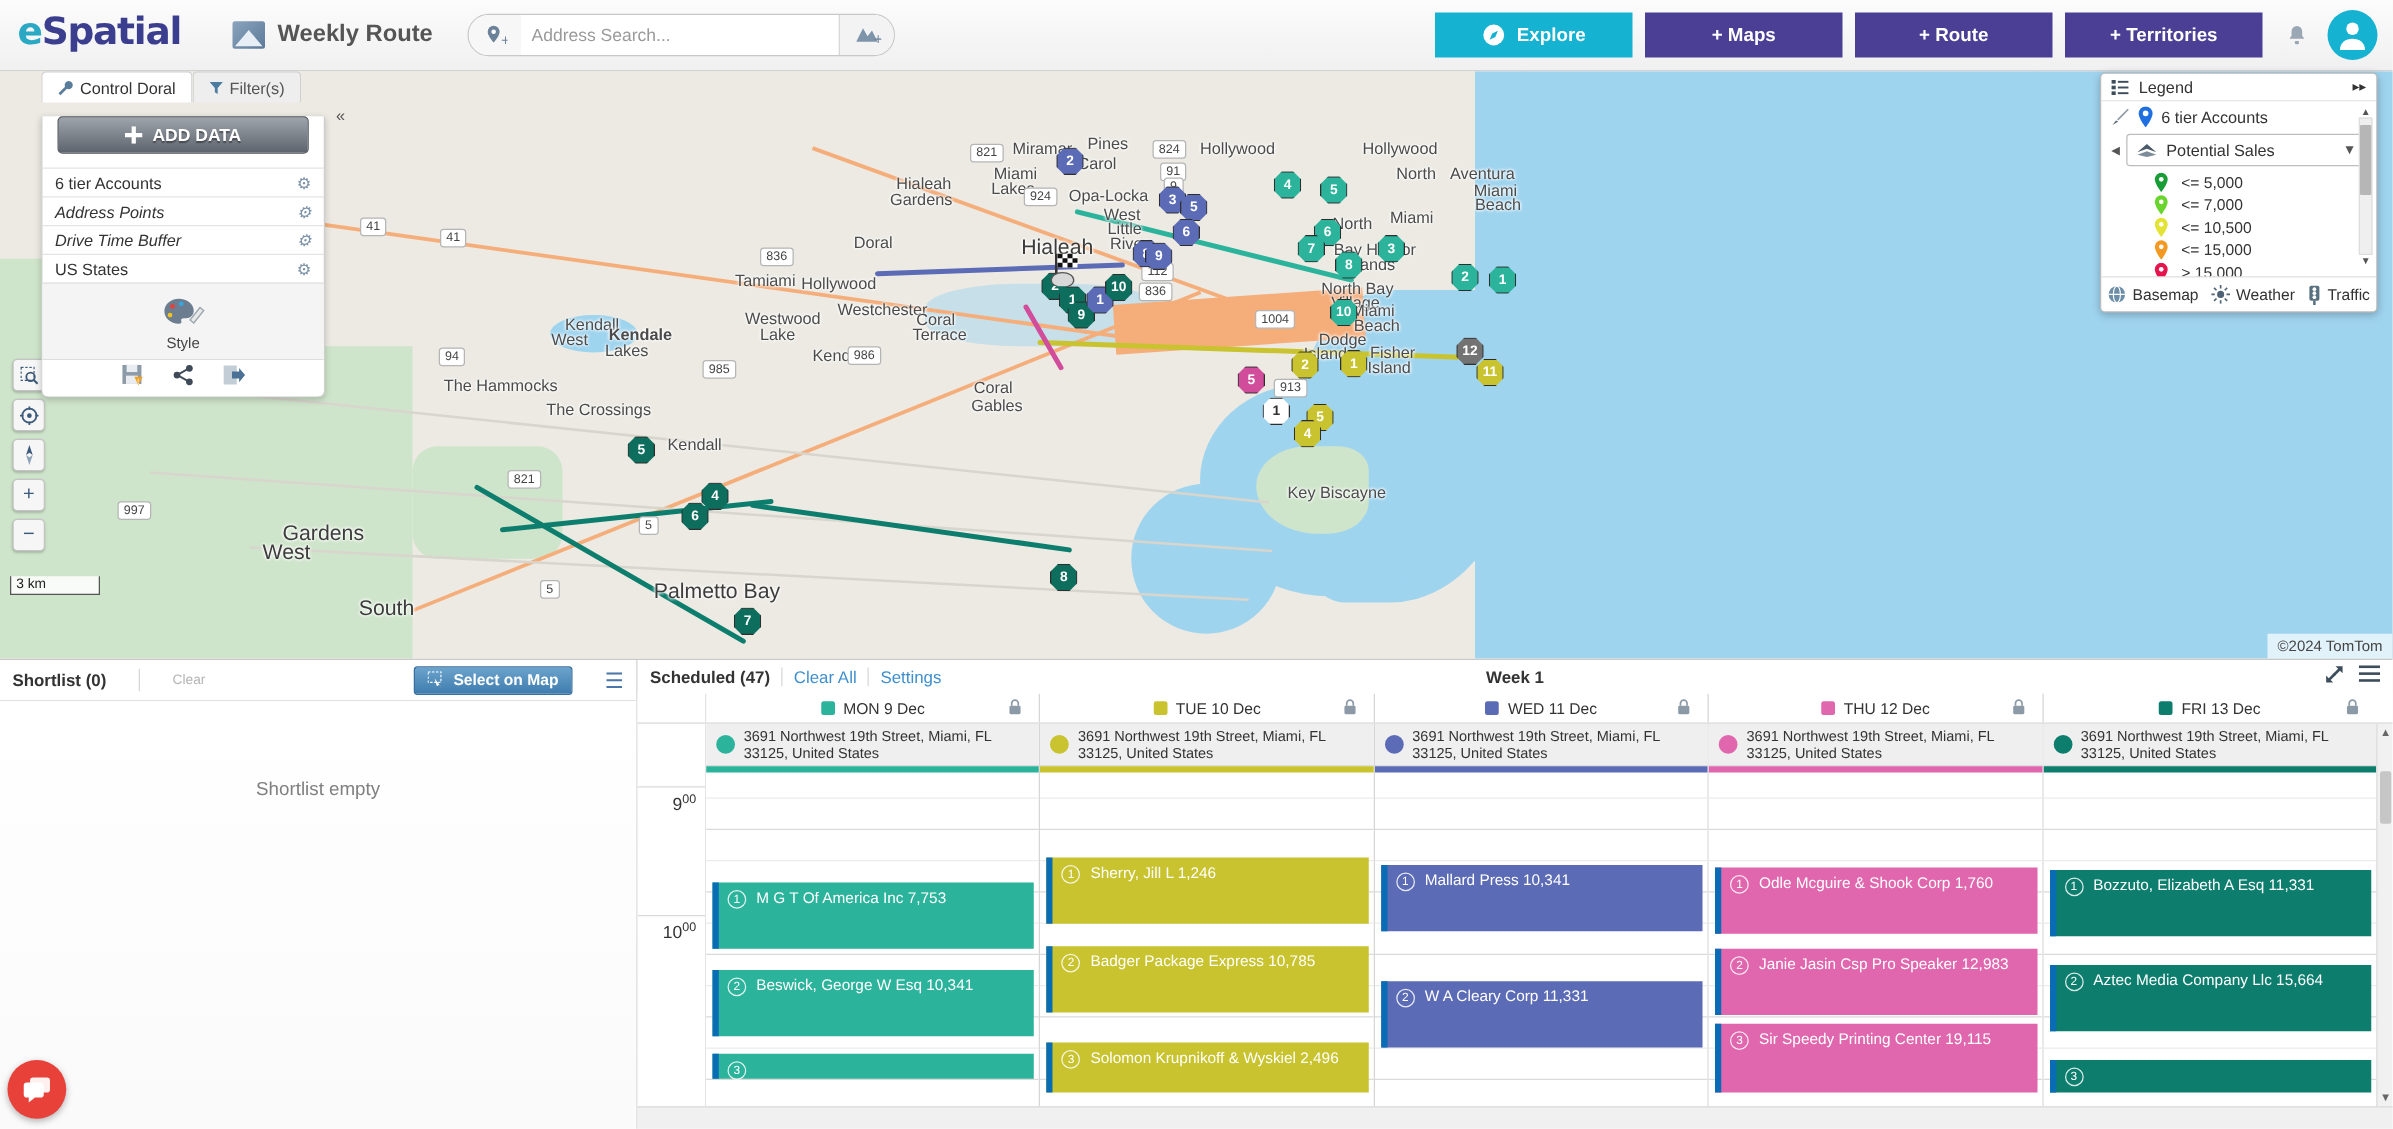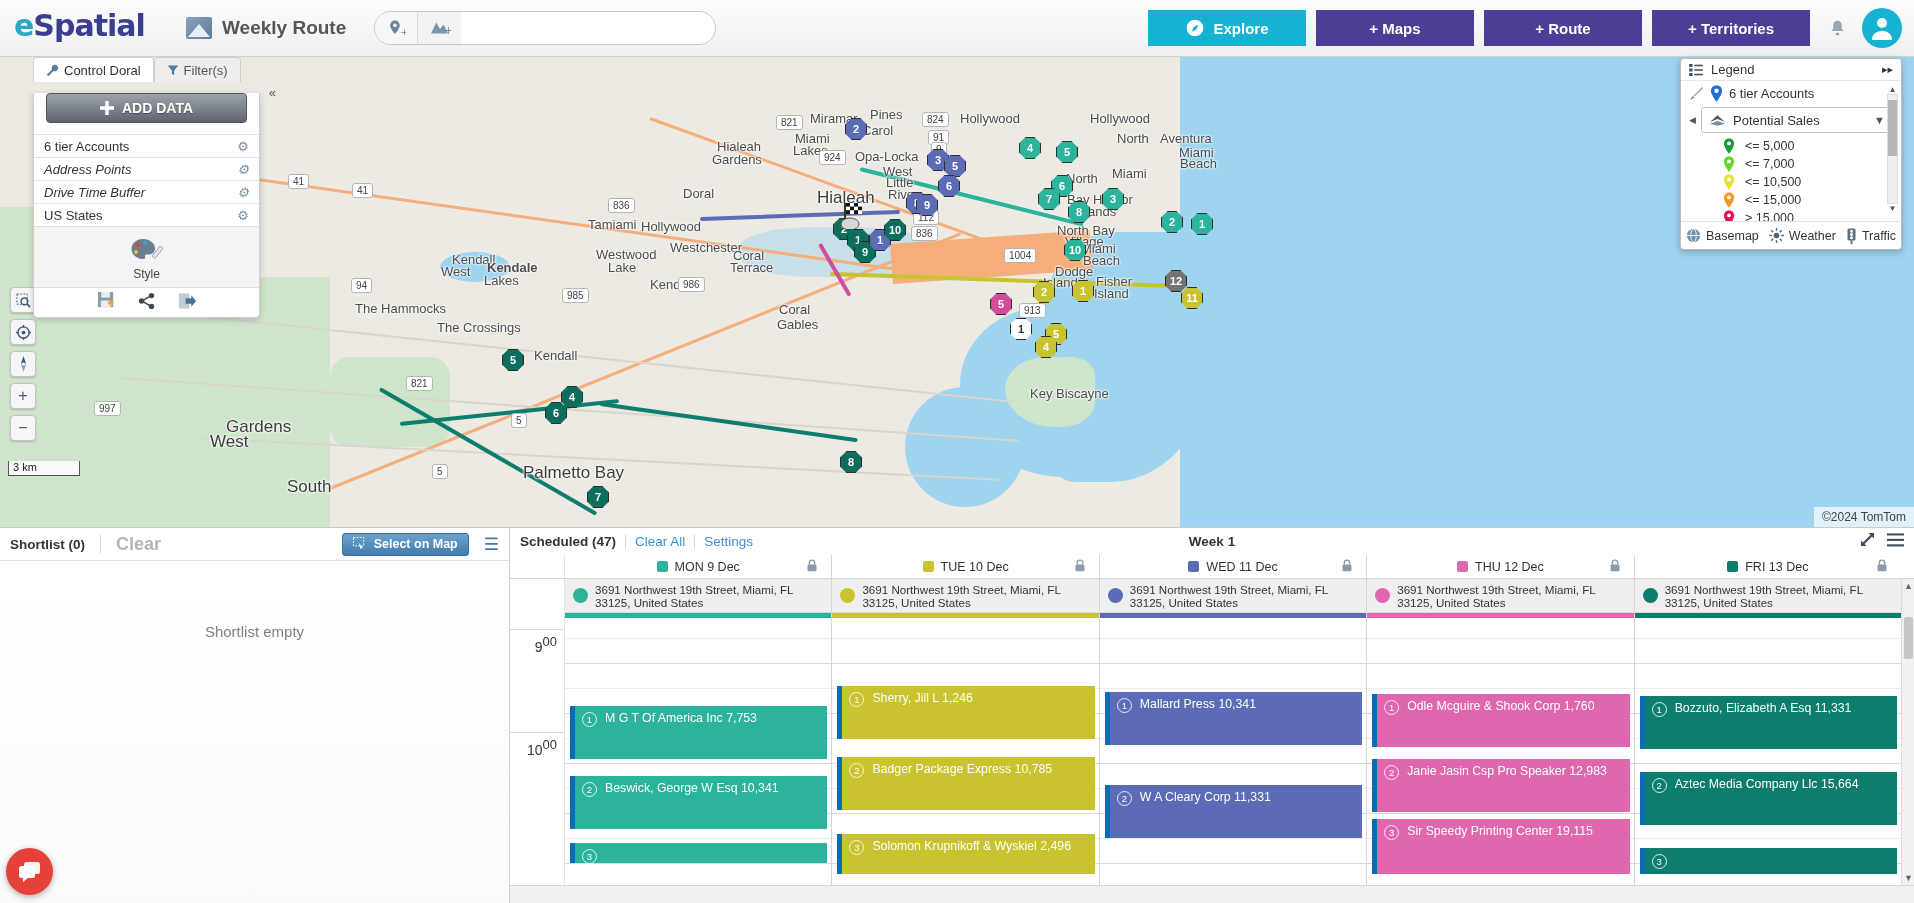--- a/index.html
+++ b/index.html
@@ -120,25 +120,25 @@
      justify-content:space-around; font-size:12.5px; color:#333; }
   .lg-foot-item { display:flex; align-items:center; gap:5px; cursor:pointer; }
 
   
   #bottom { position:absolute; left:0; top:527px; width:1914px; height:376px; background:#fff;
      border-top:1px solid #c9c9c9; display:flex; }
 
   
   #shortlist { width:510px; border-right:1px solid #d3d3d3; display:flex; flex-direction:column;
      background:#fff; }
-  #sl-head { height:33px; display:flex; align-items:center; padding:0 10px; gap:15px;
+  #sl-head { height:33px; display:flex; align-items:center; padding:0 10px; gap:26px;
      border-bottom:1px solid #e2e2e2; }
   #sl-title { font-size:13.5px; font-weight:bold; color:#333; }
   #sl-sep { width:1px; height:18px; background:#d6d6d6; }
-  #sl-clear { font-size:18px; color:#b5b5b5; cursor:pointer;font-weight:bold; }
+  #sl-clear { font-size:11px; color:#b5b5b5; cursor:pointer; }
   #sl-select { margin-left:auto; height:23px; padding:0 10px; border-radius:3px; color:#fff;
      font-size:12.5px; font-weight:bold; display:flex; align-items:center; gap:6px;
      background:linear-gradient(#6ba3cc,#3f7cae); border:1px solid #376f9e; cursor:pointer; }
   #sl-burger { color:#4a76a8; font-size:17px; cursor:pointer; }
   #sl-body { flex:1; display:flex; align-items:flex-start; justify-content:center; padding-top:62px;
      background:linear-gradient(#fff,#fafafa); }
   #sl-empty { font-size:15px; color:#808080; }
   #sl-foot { height:56px; display:flex; align-items:center; justify-content:flex-end;
      padding-right:38px; background:linear-gradient(#fbfbfb,#f2f2f2); border-top:1px solid #e2e2e2; }
   #create-routes { height:31px; padding:0 22px; background:#3ec43e; border-radius:4px; color:#fff;
@@ -162,21 +162,21 @@
   .daycol-head { flex:1; display:flex; align-items:center; justify-content:center; position:relative;
      border-right:1px solid #d6d6d6; gap:7px; }
   .daycol-head:last-child{ border-right:0; }
   .dayswatch { width:11px; height:11px; border-radius:2px; }
   .dayname { font-size:12.5px; color:#333; }
   .daylock { position:absolute; right:14px; color:#8c9aa8; font-size:12px; }
 
   #grid-wrap { flex:1; display:flex; overflow:hidden; position:relative; }
   #gutter { width:55px; border-right:1px solid #e4e4e4; position:relative; background:#fff; }
   .timelabel { position:absolute; right:7px; font-size:14px; color:#333; }
-  .timelabel sup { font-size:13px;text-align:right; }
+  .timelabel sup { font-size:10px;text-align:right; }
   #cols { flex:1; display:flex; }
   .daycol { flex:1; border-right:1px solid #d6d6d6; position:relative; background:#fff; }
   .daycol:last-child{ border-right:0; }
   .depot { height:34px; background:#efefef; border-bottom:1px solid #dcdcdc;
      display:flex; align-items:center; gap:7px; padding:0 8px; }
   .depot-dot { width:15px; height:15px; border-radius:50%; flex:0 0 auto; }
   .depot-text { font-size:11.6px; color:#333; line-height:13px; }
   .daytop { height:5px; }
   .gridline { position:absolute; left:0; right:0; height:1px; background:#ececec; }
   .gridline.hour { background:#dadada; }
@@ -207,20 +207,21 @@
   </div>
 
   <div id="searchwrap">
     <span id="pin-btn">
       <svg width="19" height="19" viewBox="0 0 24 24">
           <path d="M10 2a6 6 0 0 0-6 6c0 4.5 6 11 6 11s6-6.5 6-11a6 6 0 0 0-6-6z" fill="#6b8299"></path>
           <circle cx="10" cy="8" r="2.3" fill="#fff"></circle>
           <text x="17" y="20" font-size="12" fill="#6b8299" font-family="DejaVu Sans">+</text>
         </svg>
     </span>
+    <input id="search-input" type="text" placeholder="Address Search..." style="">
     <span id="addmap-btn">
       <svg width="22" height="18" viewBox="0 0 24 20">
           <path d="M2 16 L8 4 L12 11 L16 6 L21 16 Z" fill="#7d94ab"></path>
           <text x="17" y="17" font-size="11" fill="#6b8299" font-family="DejaVu Sans">+</text>
         </svg>
     </span>
   </div>
 
   <div id="hdr-right">
     <div class="nav-btn nav-explore">

